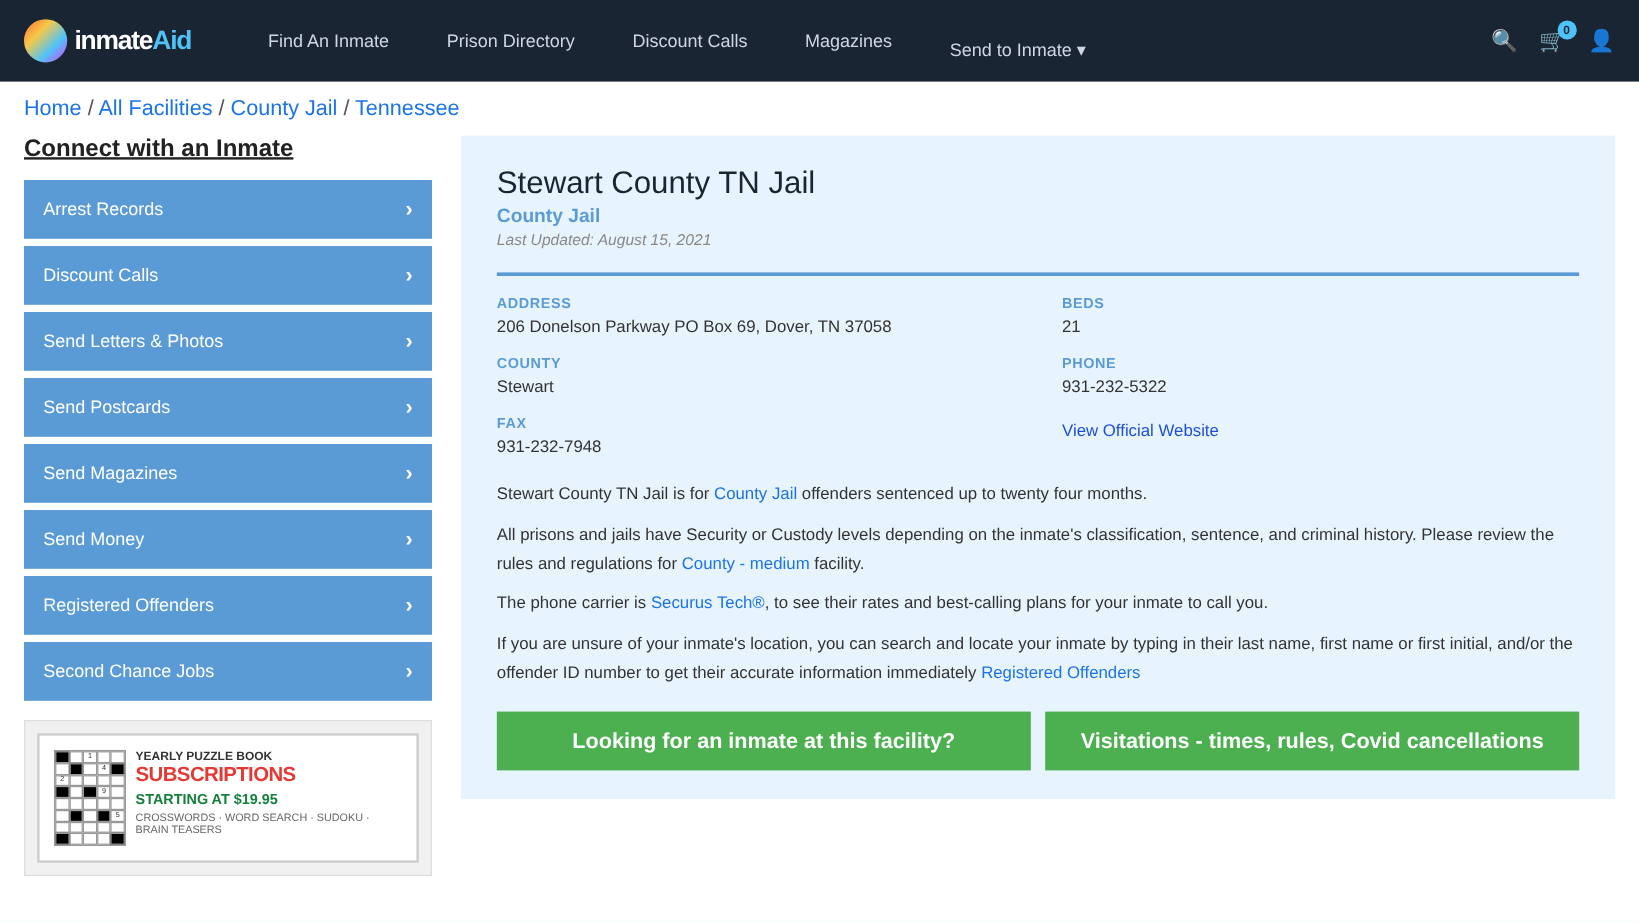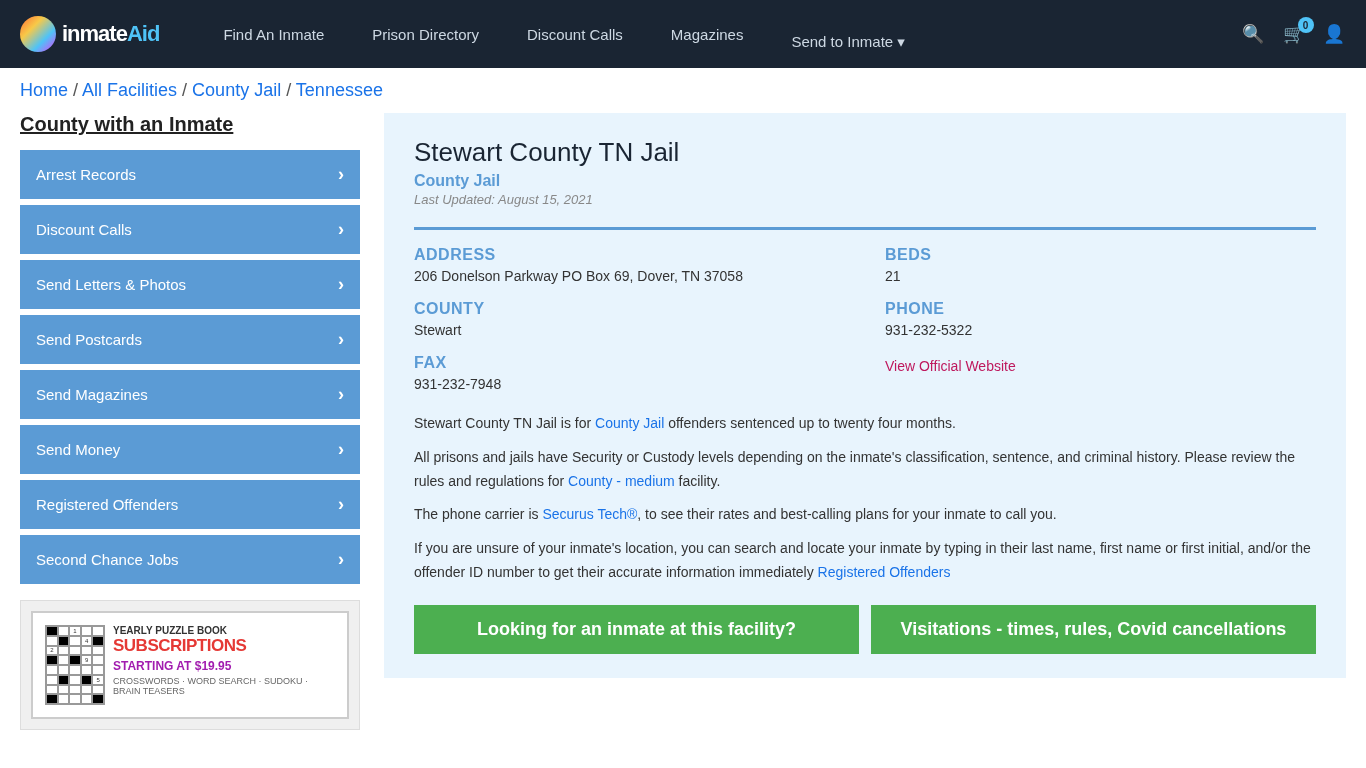--- a/index.html
+++ b/index.html
@@ -178,33 +178,33 @@
     }
     .facility-details {
       display: grid;
       grid-template-columns: 1fr 1fr;
       gap: 16px 40px;
       border-top: 3px solid #5b9bd5;
       padding-top: 16px;
       margin-bottom: 20px;
     }
     .detail-group label {
-      font-size: 16px;
+      font-size: 12px;
       font-weight: bold;
       color: #5b9bd5;
       letter-spacing: 0.5px;
       display: block;
       margin-bottom: 4px;
     }
     .detail-group p {
       font-size: 14px;
       color: #333;
     }
     .detail-group a {
-      color: #be185d;
+      color: #1d4ed8;
       text-decoration: none;
     }
     .facility-desc {
       font-size: 14px;
       color: #333;
       line-height: 1.7;
     }
     .facility-desc p { margin-bottom: 10px; }
     .facility-desc a { color: #1a73e8; text-decoration: none; font-weight: 500; }
     .facility-desc a.county-link { color: #1a73e8; }
@@ -256,21 +256,21 @@
   <a>All Facilities</a>
   <span> / </span>
   <a>County Jail</a>
   <span> / </span>
   <a>Tennessee</a>
 </div>
 
 <div class="main-layout">
 
   <div class="sidebar">
-    <div class="sidebar-title">County with an Inmate</div>
+    <div class="sidebar-title">Connect with an Inmate</div>
     <div class="sidebar-menu">
       <div class="sidebar-item">
         <span>Arrest Records</span>
         <span class="sidebar-arrow">›</span>
       </div>
       <div class="sidebar-item">
         <span>Discount Calls</span>
         <span class="sidebar-arrow">›</span>
       </div>
       <div class="sidebar-item">
@@ -341,21 +341,21 @@
               <div style="border:0.5px solid #999;"></div>
             <div style="background:#000;border:0.5px solid #999;"></div>
               <div style="border:0.5px solid #999;"></div>
               <div style="border:0.5px solid #999;"></div>
               <div style="border:0.5px solid #999;"></div>
               <div style="background:#000;border:0.5px solid #999;"></div>
           </div>
           <div style="text-align:left;">
             <div style="font-size:10px; font-weight:bold; color:#333;">YEARLY PUZZLE BOOK</div>
             <div style="font-size:17px; font-weight:900; color:#e53935; letter-spacing:-0.5px;">SUBSCRIPTIONS</div>
-            <div style="font-size:12px; font-weight:bold; color:#a21caf; margin:3px 0;">STARTING AT $19.95</div>
+            <div style="font-size:12px; font-weight:bold; color:#15803d; margin:3px 0;">STARTING AT $19.95</div>
             <div style="font-size:9px; color:#666;">CROSSWORDS · WORD SEARCH · SUDOKU · BRAIN TEASERS</div>
           </div>
         </div>
       </div>
     </div>
   </div>
 
   <div class="content">
     <div class="facility-card">
       <div class="facility-name">Stewart County TN Jail</div>

